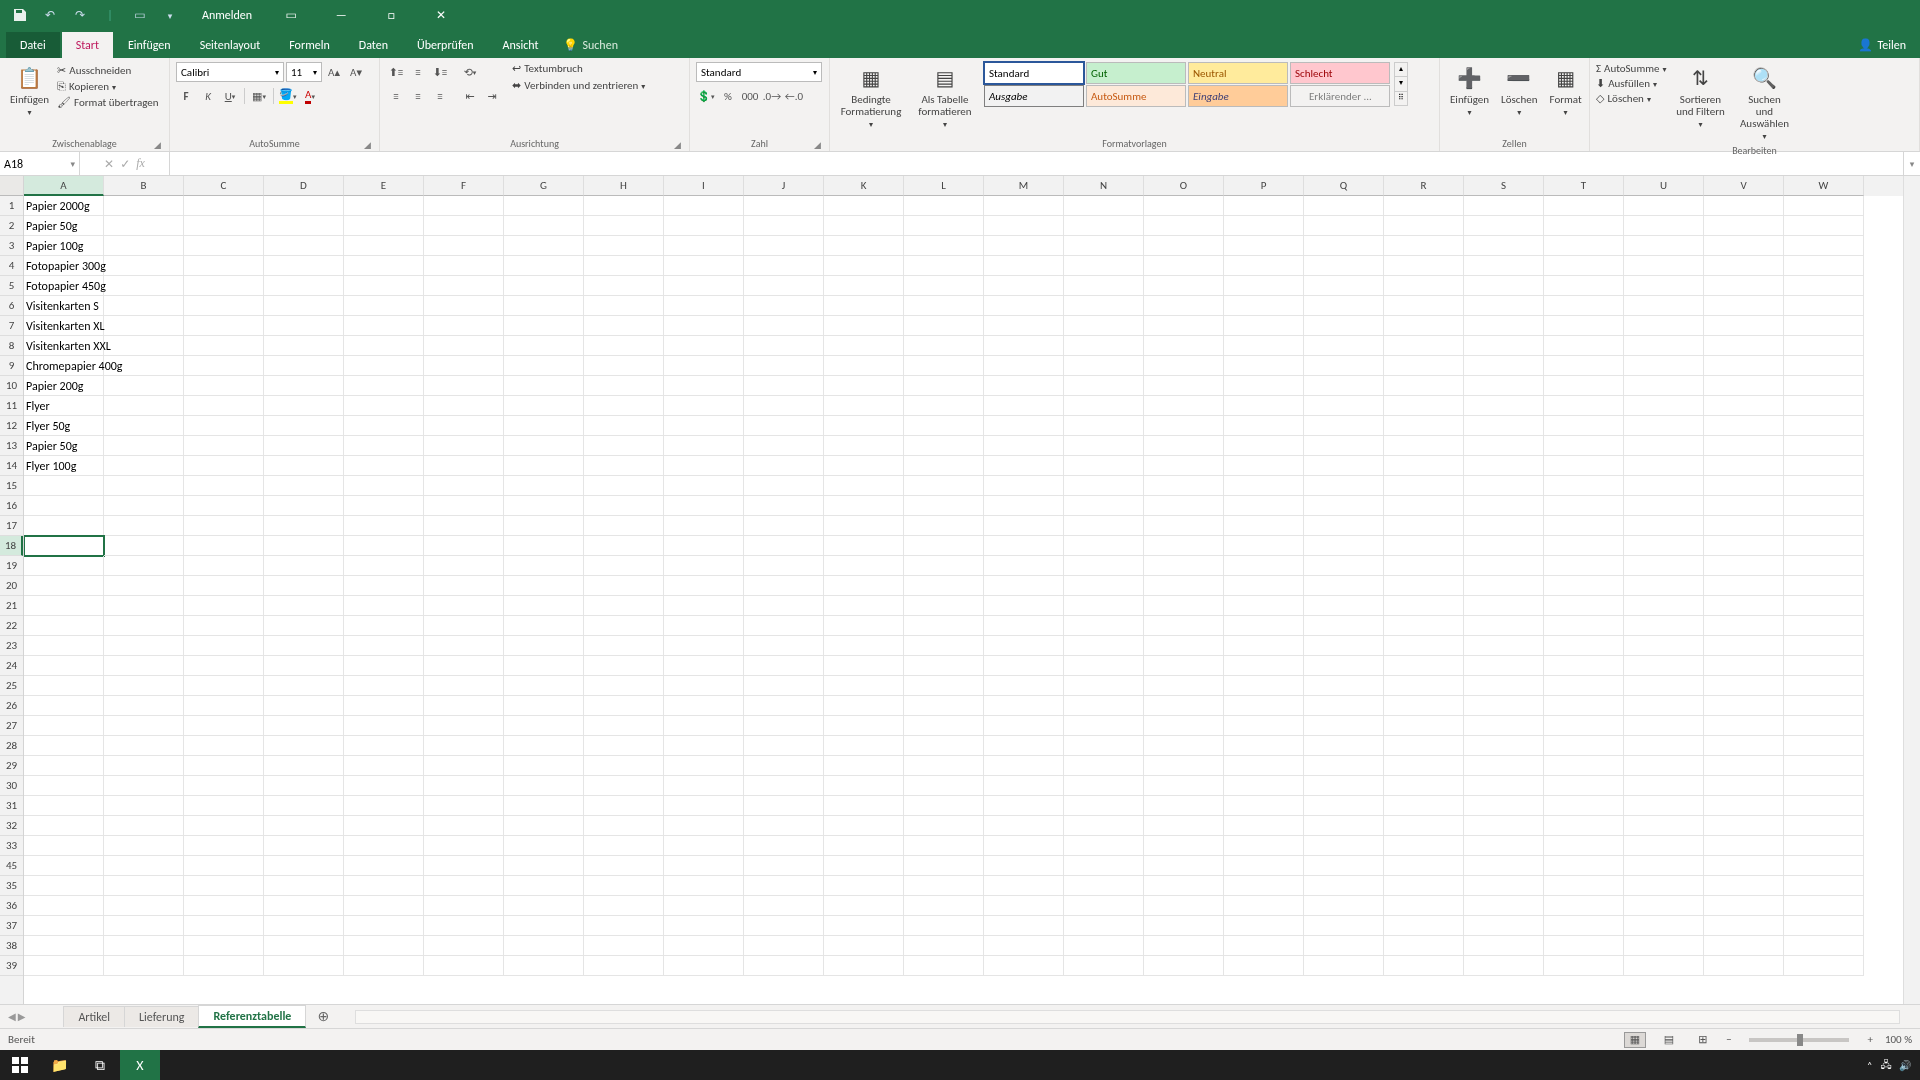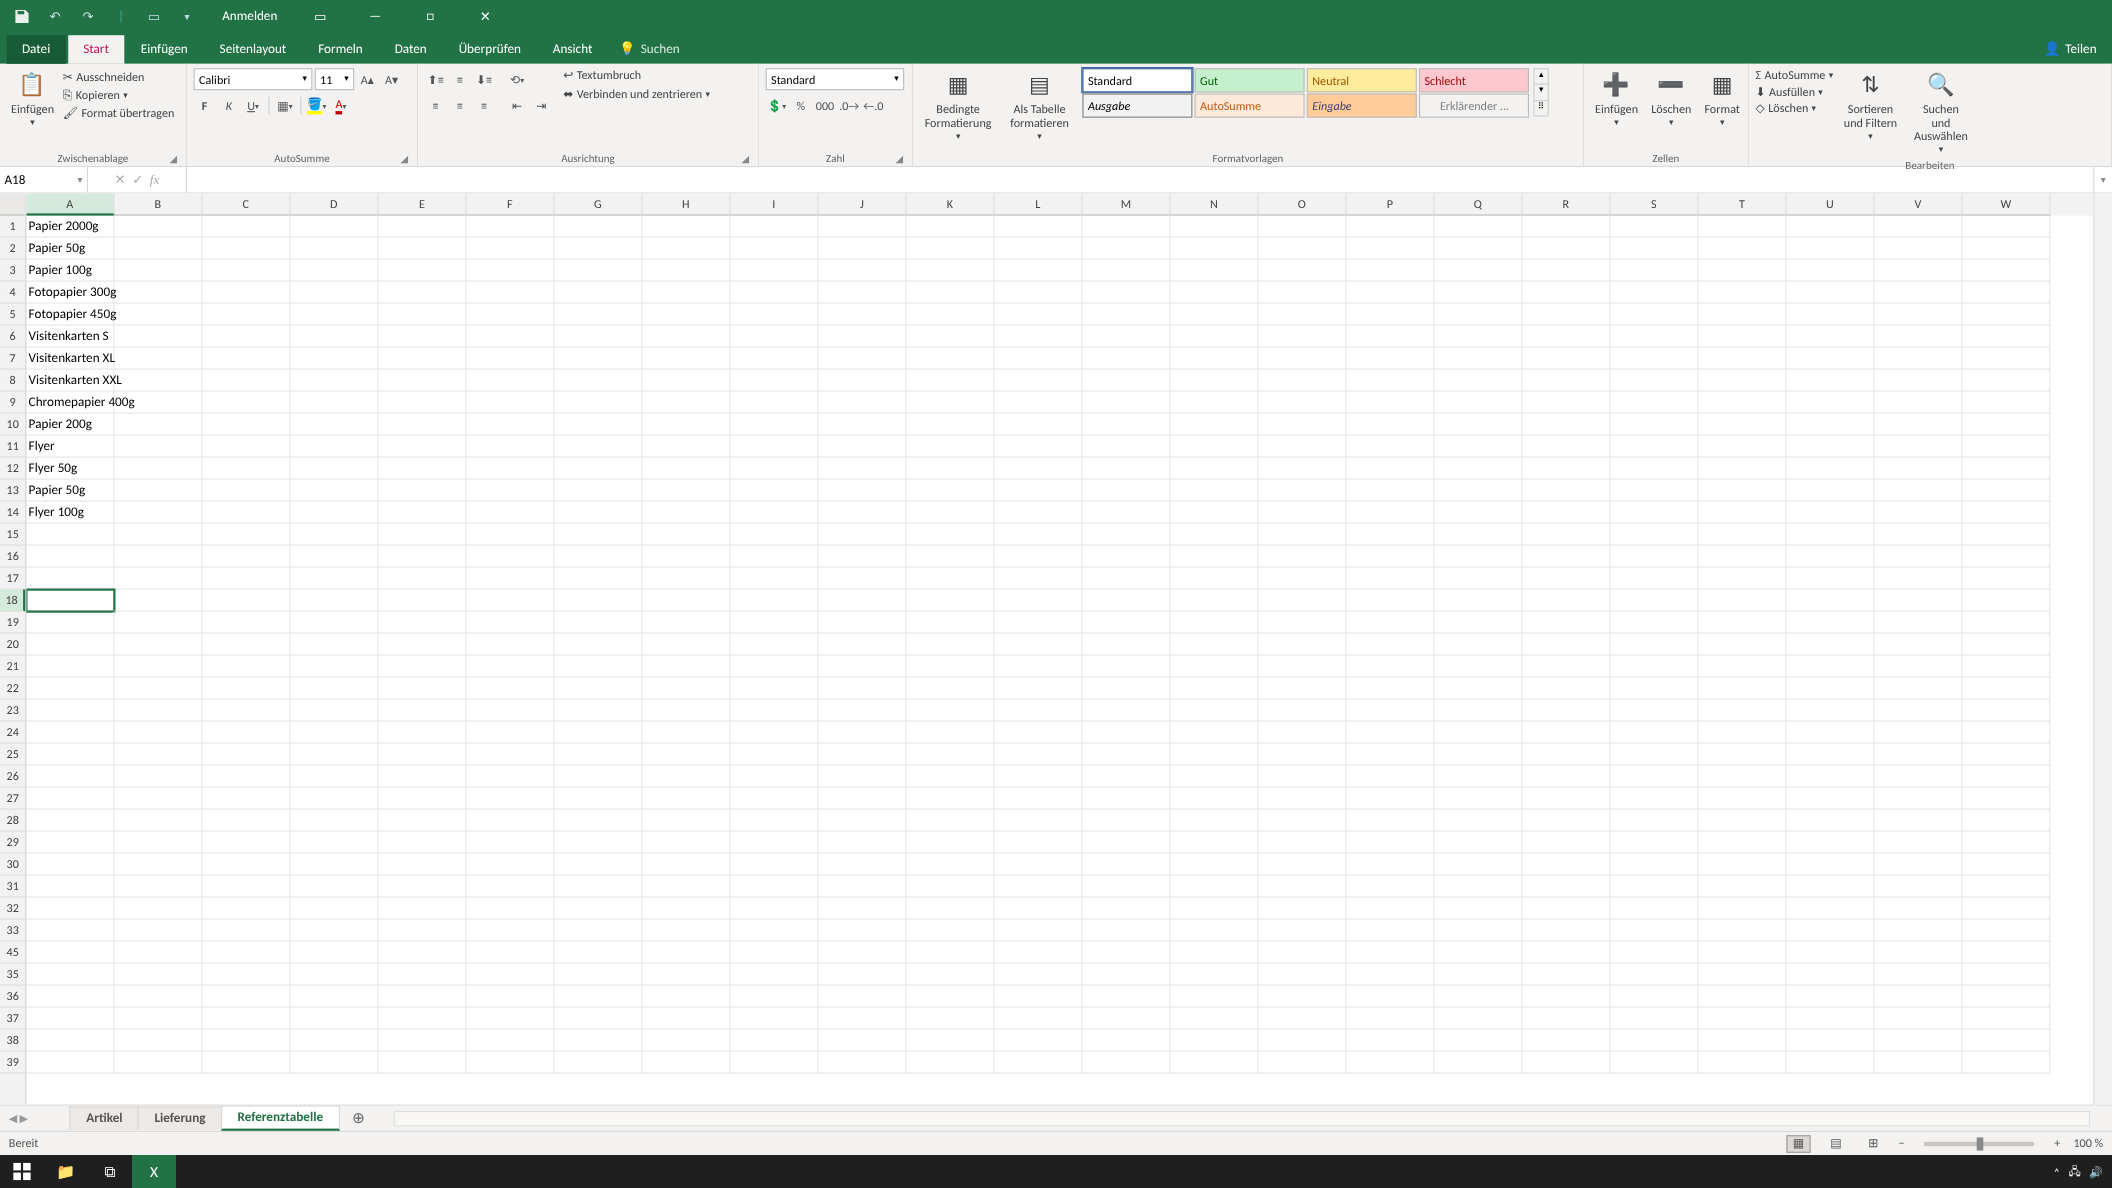--- a/index.html
+++ b/index.html
@@ -66,21 +66,21 @@
 .gr { height: 20px; display: flex; }
 .gc { width: 80px; border-right: 1px solid #e5e5e5; border-bottom: 1px solid #e5e5e5; font-size: 12px; font-family: Calibri, Arial; padding: 0 2px; line-height: 20px; white-space: nowrap; overflow: visible; }
 .gc.overflow { position: relative; z-index: 2; }
 .selcell { outline: 2px solid #217346; outline-offset: -1px; }
 .rowhdrs .rh.sel { background: #d4eadd; border-right: 2px solid #217346; }
 .vscroll { width: 17px; background: #f2f2f2; border-left: 1px solid #dedede; }
 
 
 .sheetbar { height: 24px; background: #f3f2f1; border-top: 1px solid #d6d6d6; display: flex; align-items: center; font-size: 12px; }
 .sheetbar .nav { display: flex; gap: 2px; padding: 0 8px; color: #999; font-size: 10px; }
-.sheetbar .stab { padding: 3px 14px; border: 1px solid #d6d6d6; border-bottom: none; background: #fff; margin-right: -1px; font-weight: bold; }
+.sheetbar .stab { padding: 3px 14px; border: 1px solid #d6d6d6; border-bottom: none; background: #fff; margin-right: -1px; }
 .sheetbar .stab.active { background: #fff; border-bottom: 2px solid #217346; font-weight: bold; color: #217346; }
 .sheetbar .stab.inactive { background: #ece9e6; color: #555; }
 .sheetbar .addsheet { width: 24px; height: 20px; display: flex; align-items: center; justify-content: center; color: #666; font-size: 14px; margin-left: 6px; }
 .sheetbar .hscroll { flex: 1; margin: 0 20px; height: 14px; background: #f8f7f5; border: 1px solid #dedede; position: relative; }
 
 
 .statusbar { height: 22px; background: #f3f2f1; border-top: 1px solid #d6d6d6; display: flex; align-items: center; font-size: 11px; color: #555; padding: 0 8px; gap: 12px; }
 .statusbar .sp { flex: 1; }
 .statusbar .viewbtn { width: 22px; height: 16px; display: flex; align-items: center; justify-content: center; border: 1px solid transparent; }
 .statusbar .viewbtn.active { border-color: #999; background: #dcd9d6; }

